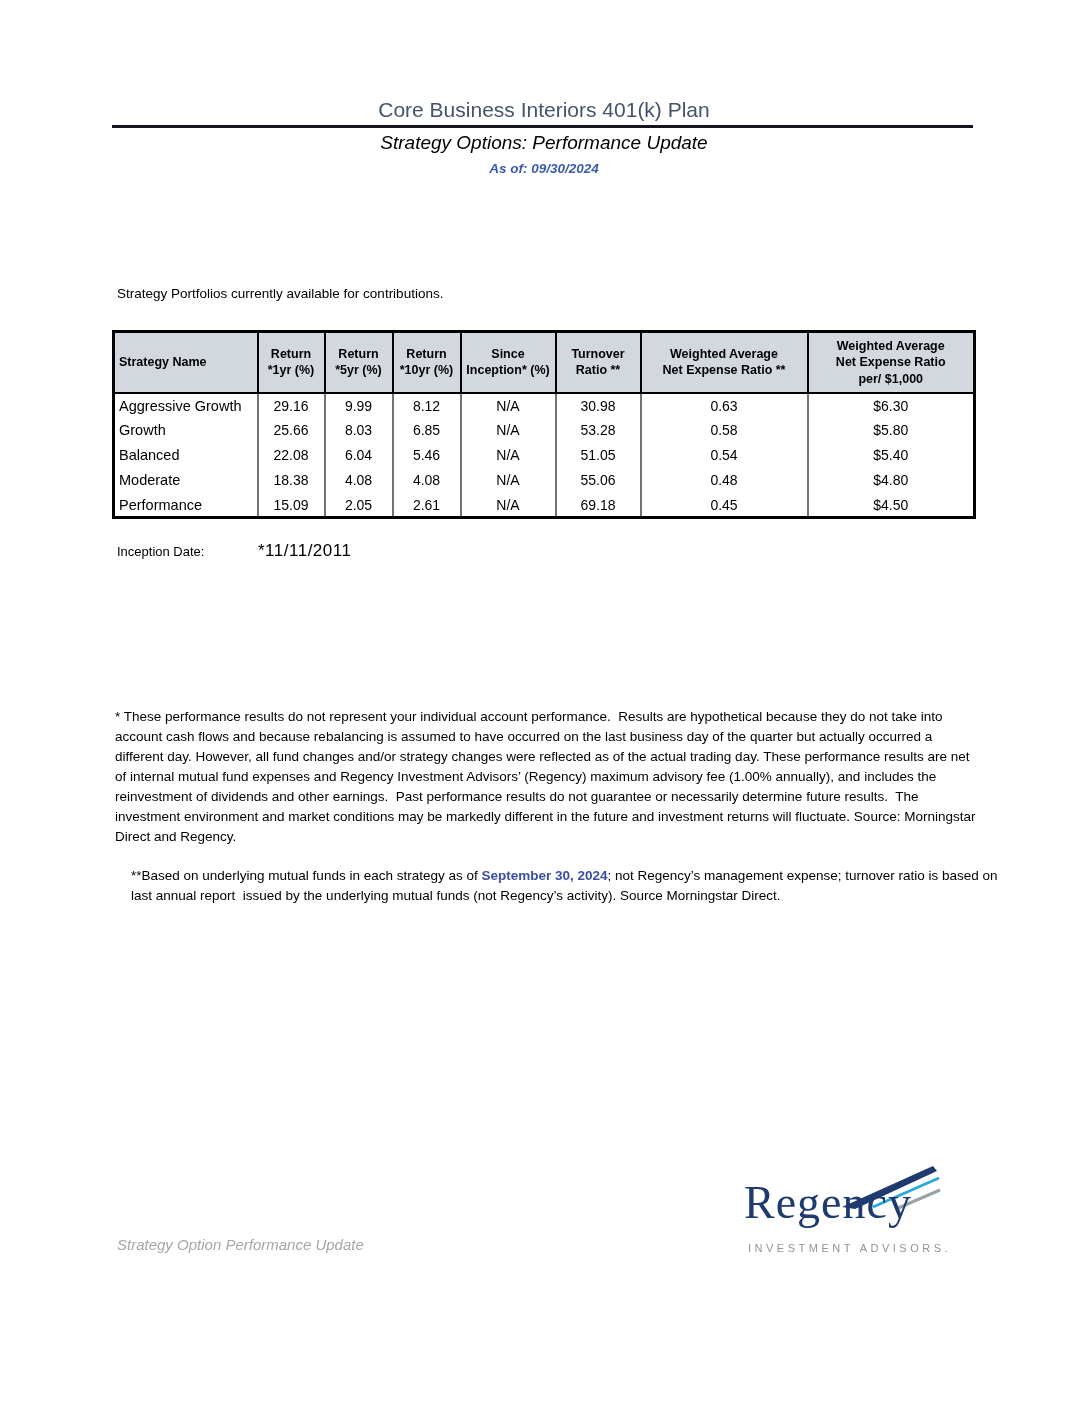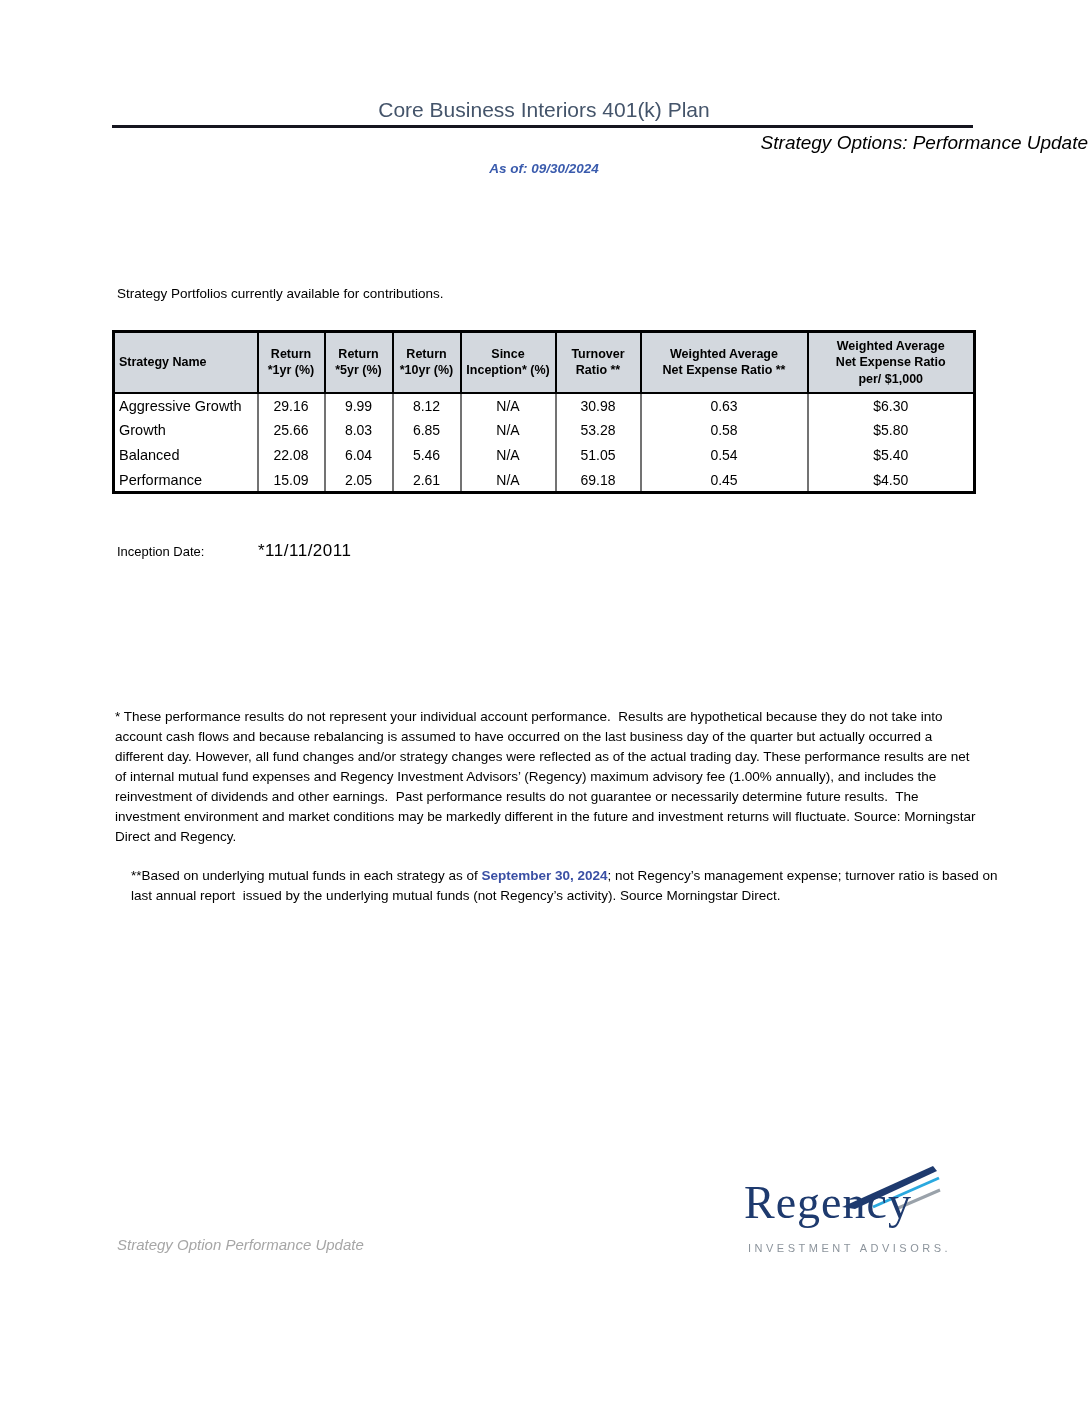--- a/index.html
+++ b/index.html
@@ -14,21 +14,21 @@
   .doc-title {
     position: absolute; top: 98px; left: 0; width: 1088px;
     text-align: center; font-size: 21px; color: #44546A;
   }
   .title-rule {
     position: absolute; top: 125px; left: 112px; width: 861px; height: 3px;
     background: #15151f;
   }
   .subtitle {
     position: absolute; top: 132px; left: 0; width: 1088px;
-    text-align: right; font-size: 19px; font-style: italic; color: #000;
+    text-align: center; font-size: 19px; font-style: italic; color: #000;
   }
   .asof {
     position: absolute; top: 161px; left: 0; width: 1088px;
     text-align: center; font-size: 13.5px; font-style: italic; font-weight: bold;
     color: #3A5BAD;
   }
   .intro {
     position: absolute; top: 286px; left: 117px; font-size: 13.5px;
   }
   table.perf {
@@ -144,20 +144,30 @@
       <td class="c0">Balanced</td>
       <td>22.08</td>
       <td>6.04</td>
       <td>5.46</td>
       <td>N/A</td>
       <td>51.05</td>
       <td>0.54</td>
       <td>$5.40</td>
     </tr>
     <tr>
+      <td class="c0">Moderate</td>
+      <td>18.38</td>
+      <td>4.08</td>
+      <td>4.08</td>
+      <td>N/A</td>
+      <td>55.06</td>
+      <td>0.48</td>
+      <td>$4.80</td>
+    </tr>
+    <tr>
       <td class="c0">Performance</td>
       <td>15.09</td>
       <td>2.05</td>
       <td>2.61</td>
       <td>N/A</td>
       <td>69.18</td>
       <td>0.45</td>
       <td>$4.50</td>
     </tr>
   </tbody>

